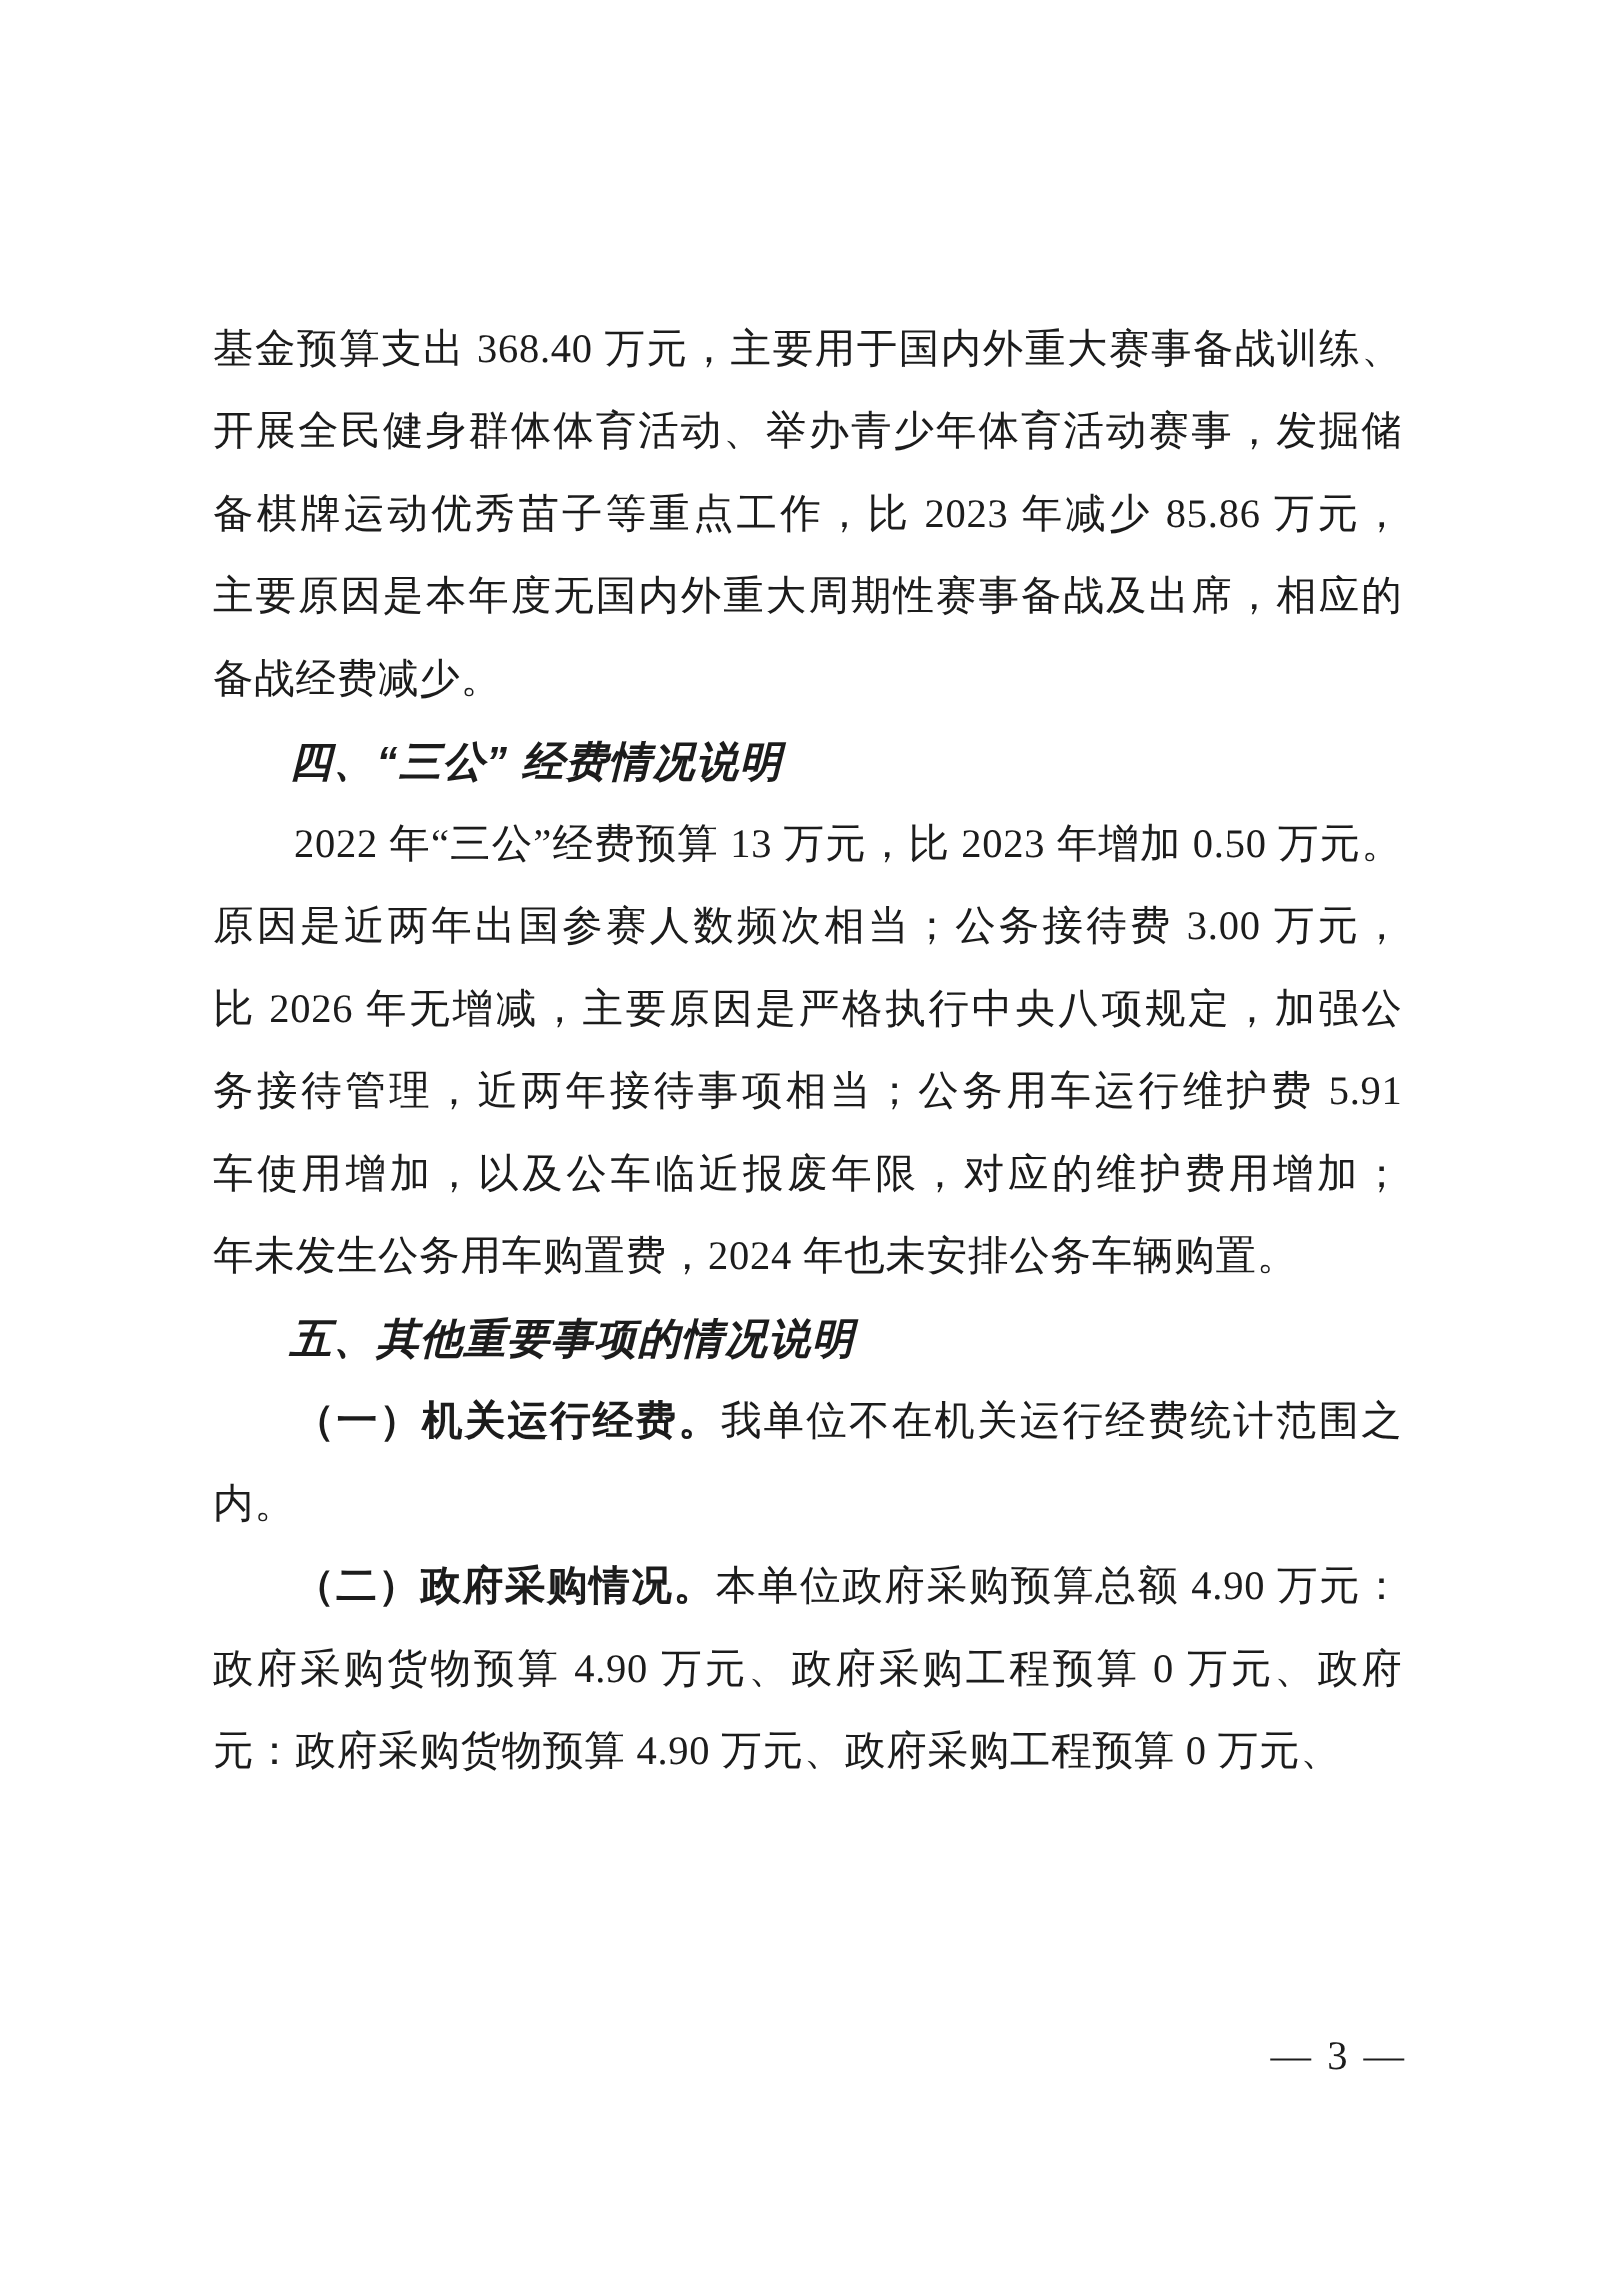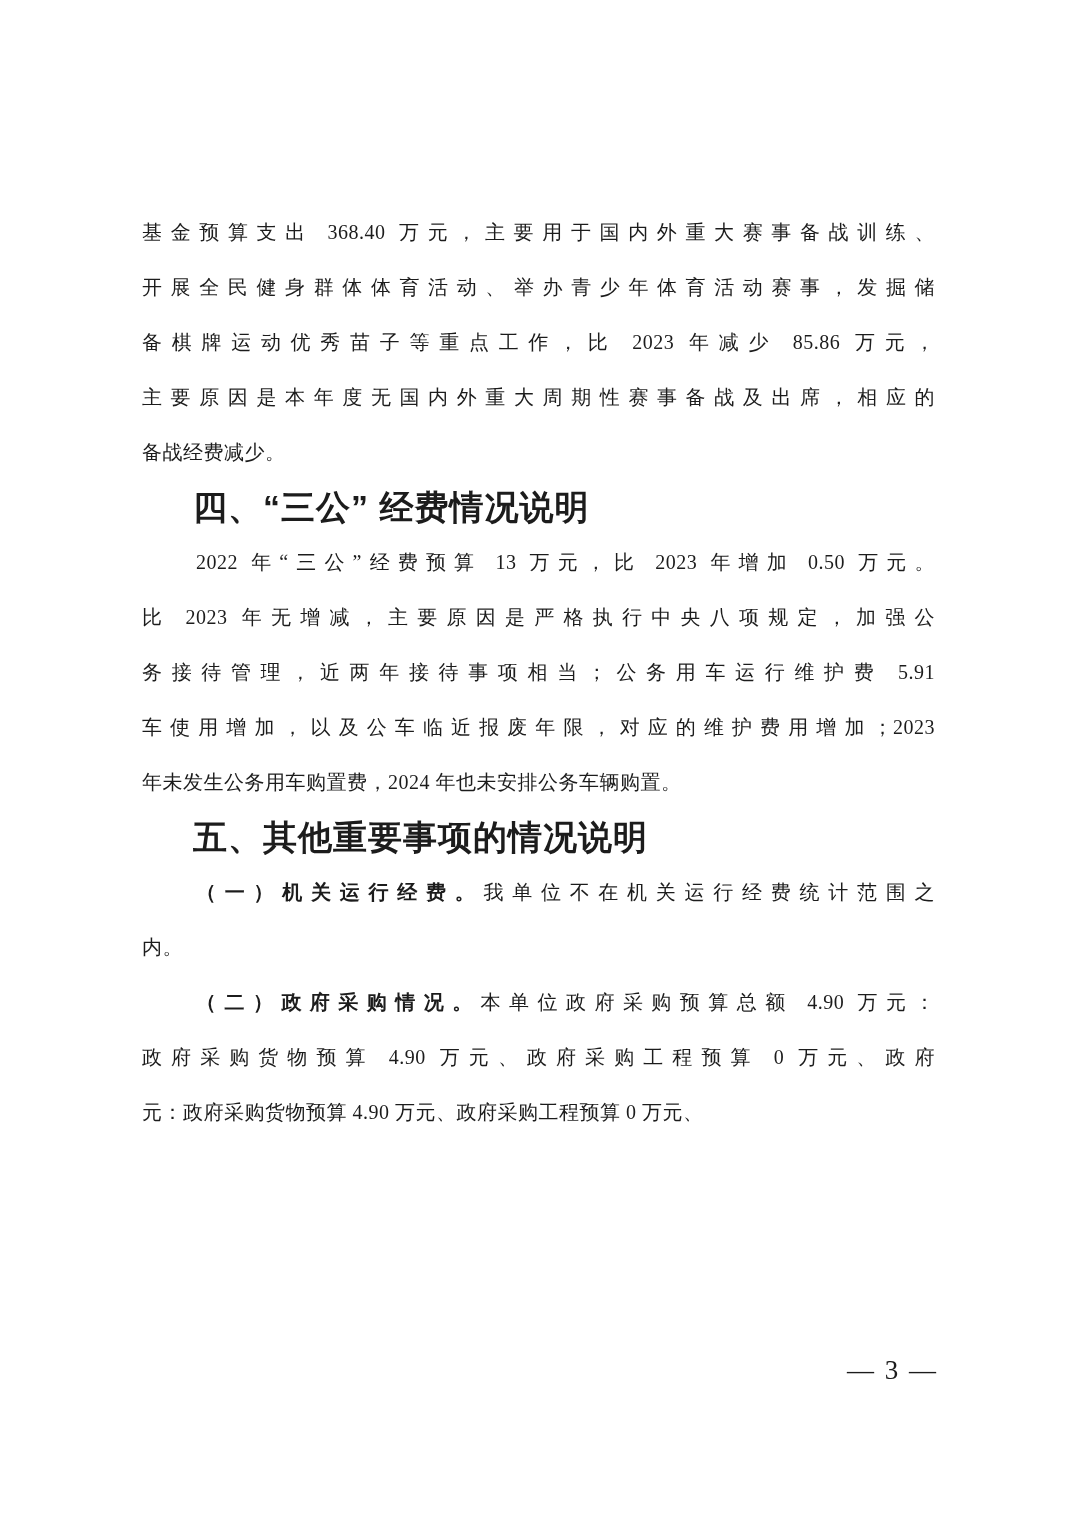--- a/index.html
+++ b/index.html
@@ -17,43 +17,44 @@
     overflow: hidden;
     margin: 0 auto;
   }
   .content {
     position: absolute;
     left: 142px;
     top: 205px;
     width: 793px;
   }
   .line {
-    font-size: 20px;
+    font-size: 27px;
     height: 55px;
     line-height: 55px;
     text-align: justify;
     text-align-last: justify;
     overflow: hidden;
     letter-spacing: 0.5px;
   }
   .line.natural {
     text-align: right;
     text-align-last: left;
   }
   .line.indent {
     text-indent: 54px;
   }
   .line.heading {
     font-family: "Liberation Sans", sans-serif;
     font-weight: 700;
-    font-size: 34px;
+    font-size: 28px;
     text-align: left;
     text-align-last: left;
     text-indent: 51px;
     letter-spacing: 1px;
+    font-style: italic;
   }
   .bold-lead {
     font-weight: 700;
   }
   .page-number {
     position: absolute;
     top: 1352px;
     right: 136px;
     font-size: 27px;
     line-height: 36px;
@@ -69,21 +70,22 @@
 
     <div class="line">基金预算支出 368.40 万元，主要用于国内外重大赛事备战训练、</div>
     <div class="line">开展全民健身群体体育活动、举办青少年体育活动赛事，发掘储</div>
     <div class="line">备棋牌运动优秀苗子等重点工作，比 2023 年减少 85.86 万元，</div>
     <div class="line">主要原因是本年度无国内外重大周期性赛事备战及出席，相应的</div>
     <div class="line natural">备战经费减少。</div>
 
     <div class="line heading">四、“三公” 经费情况说明</div>
 
     <div class="line indent">2022 年“三公”经费预算 13 万元，比 2023 年增加 0.50 万元。</div>
-    <div class="line">比 2023 年无增减，主要原因是严格执行中央八项规定，加强公</div>
+    <div class="line">原因是近两年出国参赛人数频次相当；公务接待费 3.00 万元，</div>
+    <div class="line">比 2026 年无增减，主要原因是严格执行中央八项规定，加强公</div>
     <div class="line">务接待管理，近两年接待事项相当；公务用车运行维护费 5.91</div>
     <div class="line">车使用增加，以及公车临近报废年限，对应的维护费用增加；2023</div>
     <div class="line natural">年未发生公务用车购置费，2024 年也未安排公务车辆购置。</div>
 
     <div class="line heading">五、其他重要事项的情况说明</div>
 
     <div class="line indent">
       <span class="bold-lead">（一）机关运行经费。</span><span>我单位不在机关运行经费统计范围之</span>
     </div>
     <div class="line natural">内。</div>

